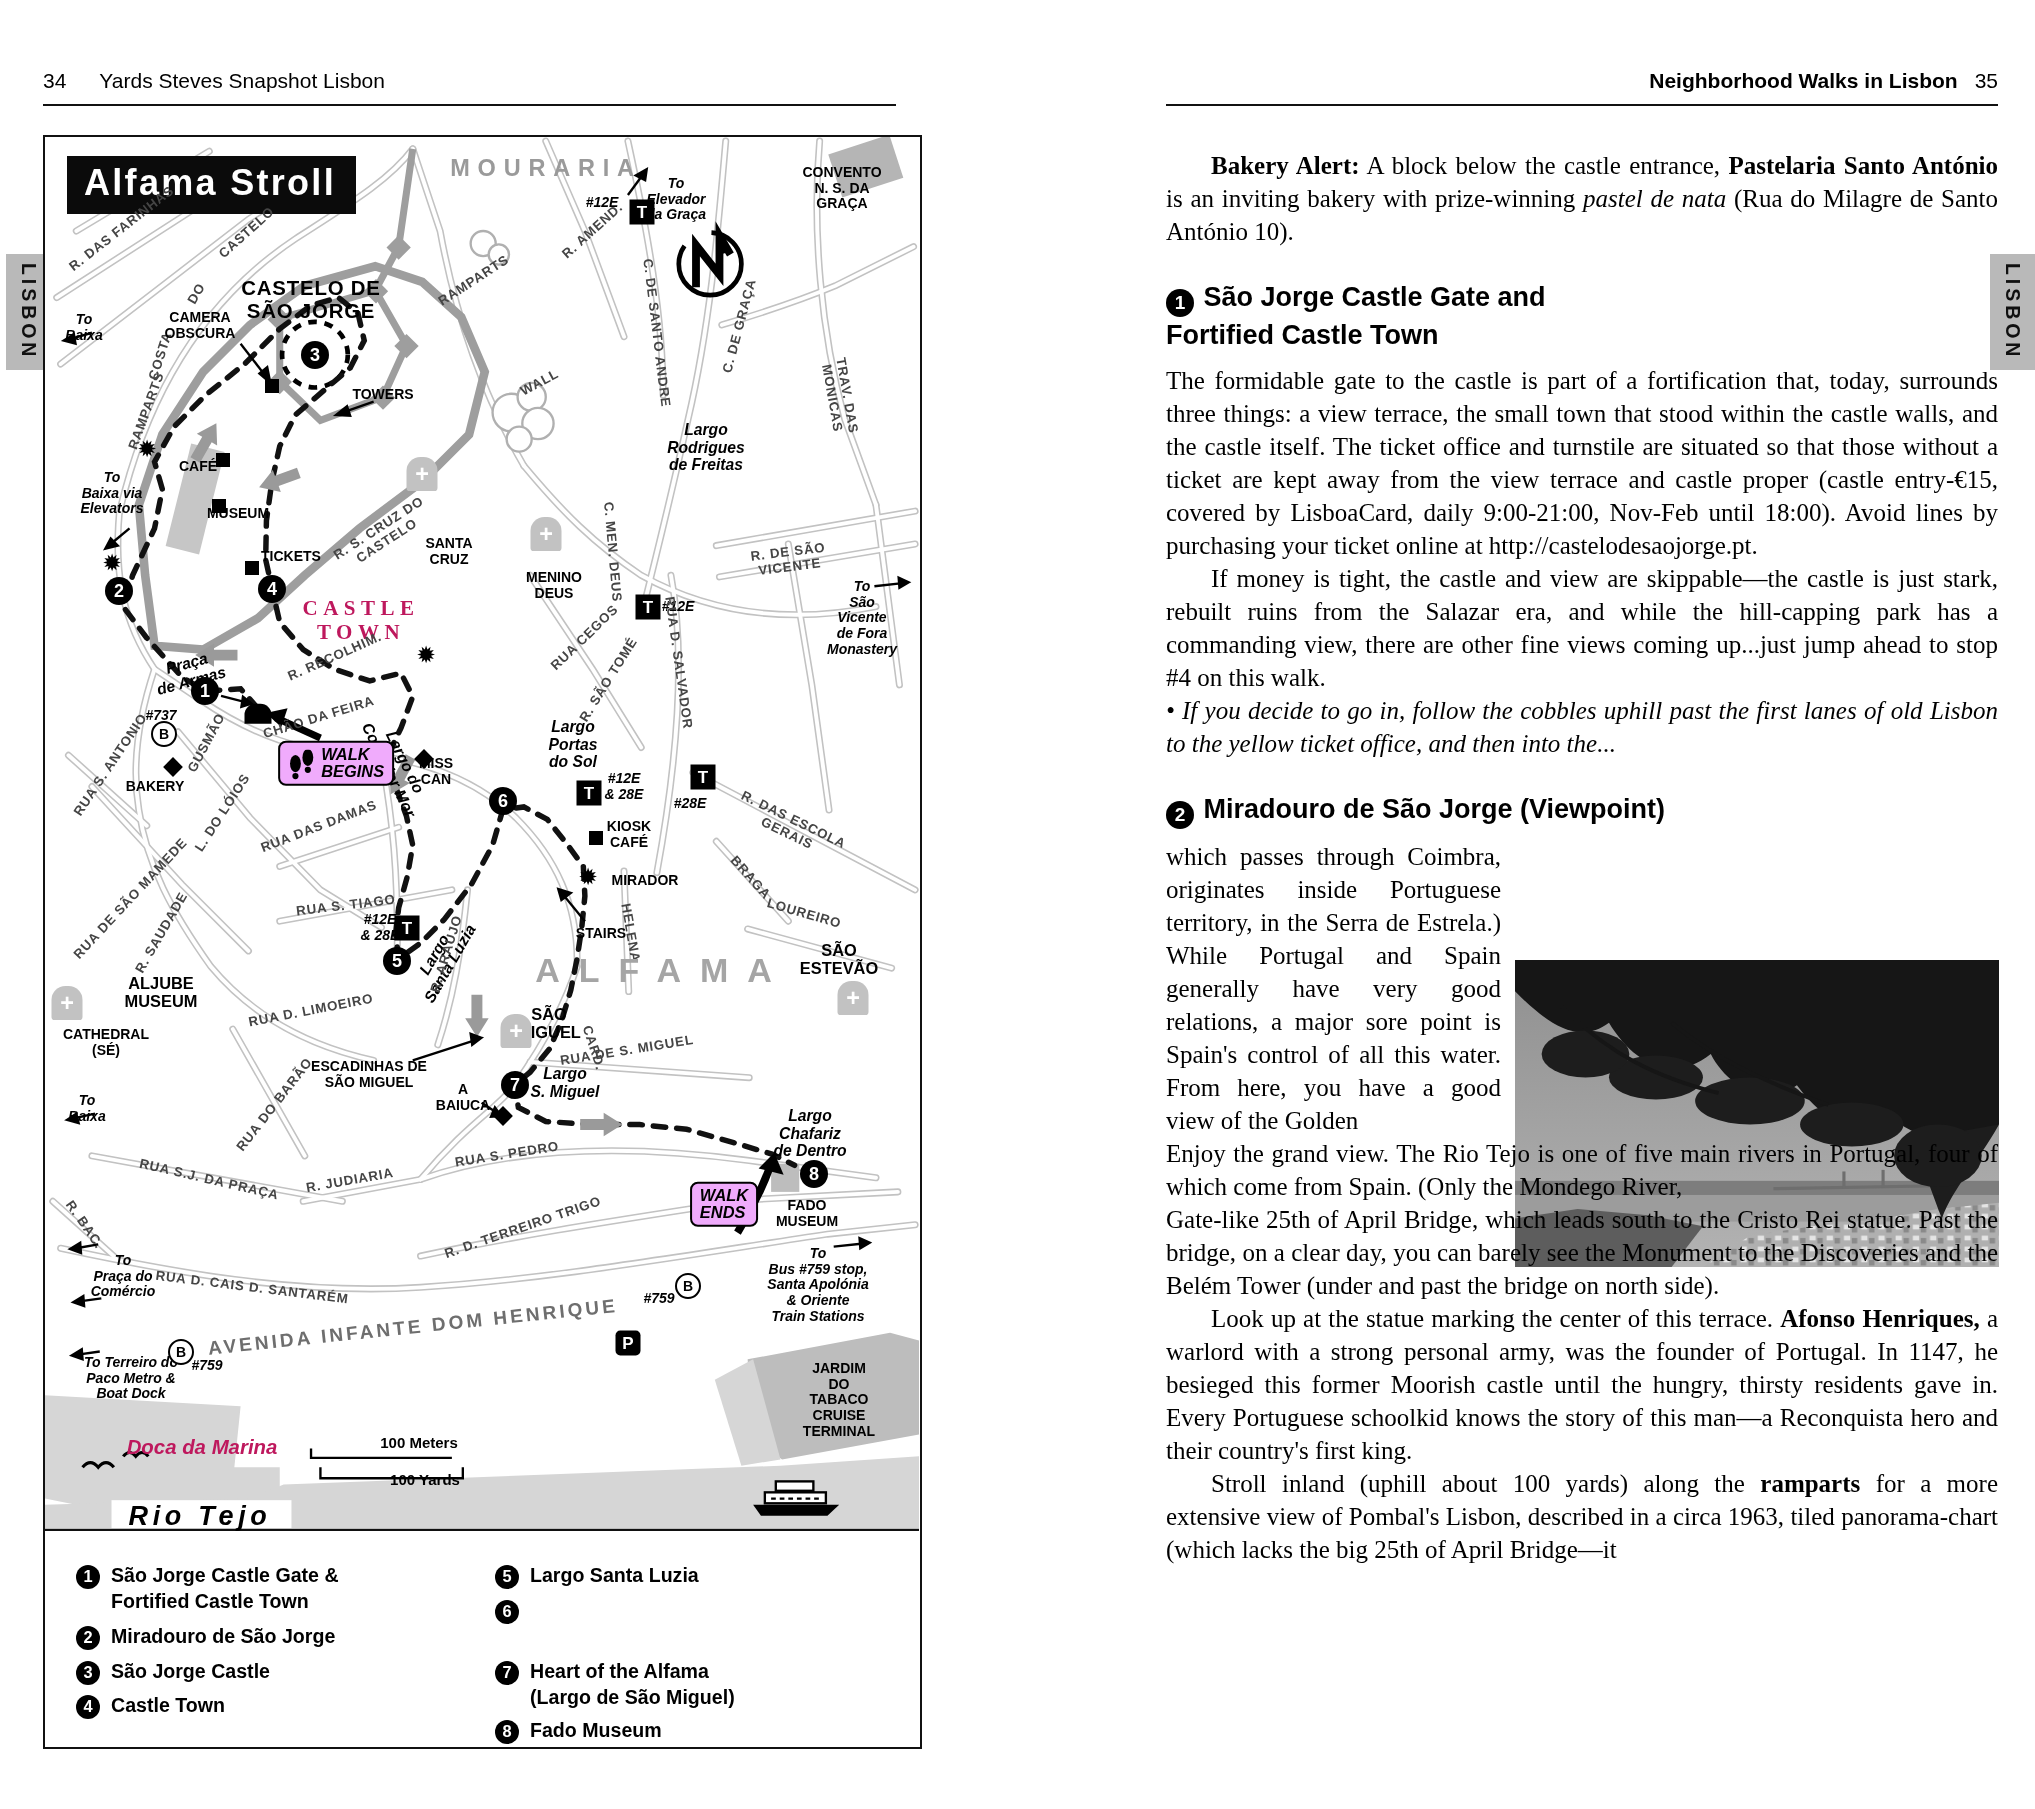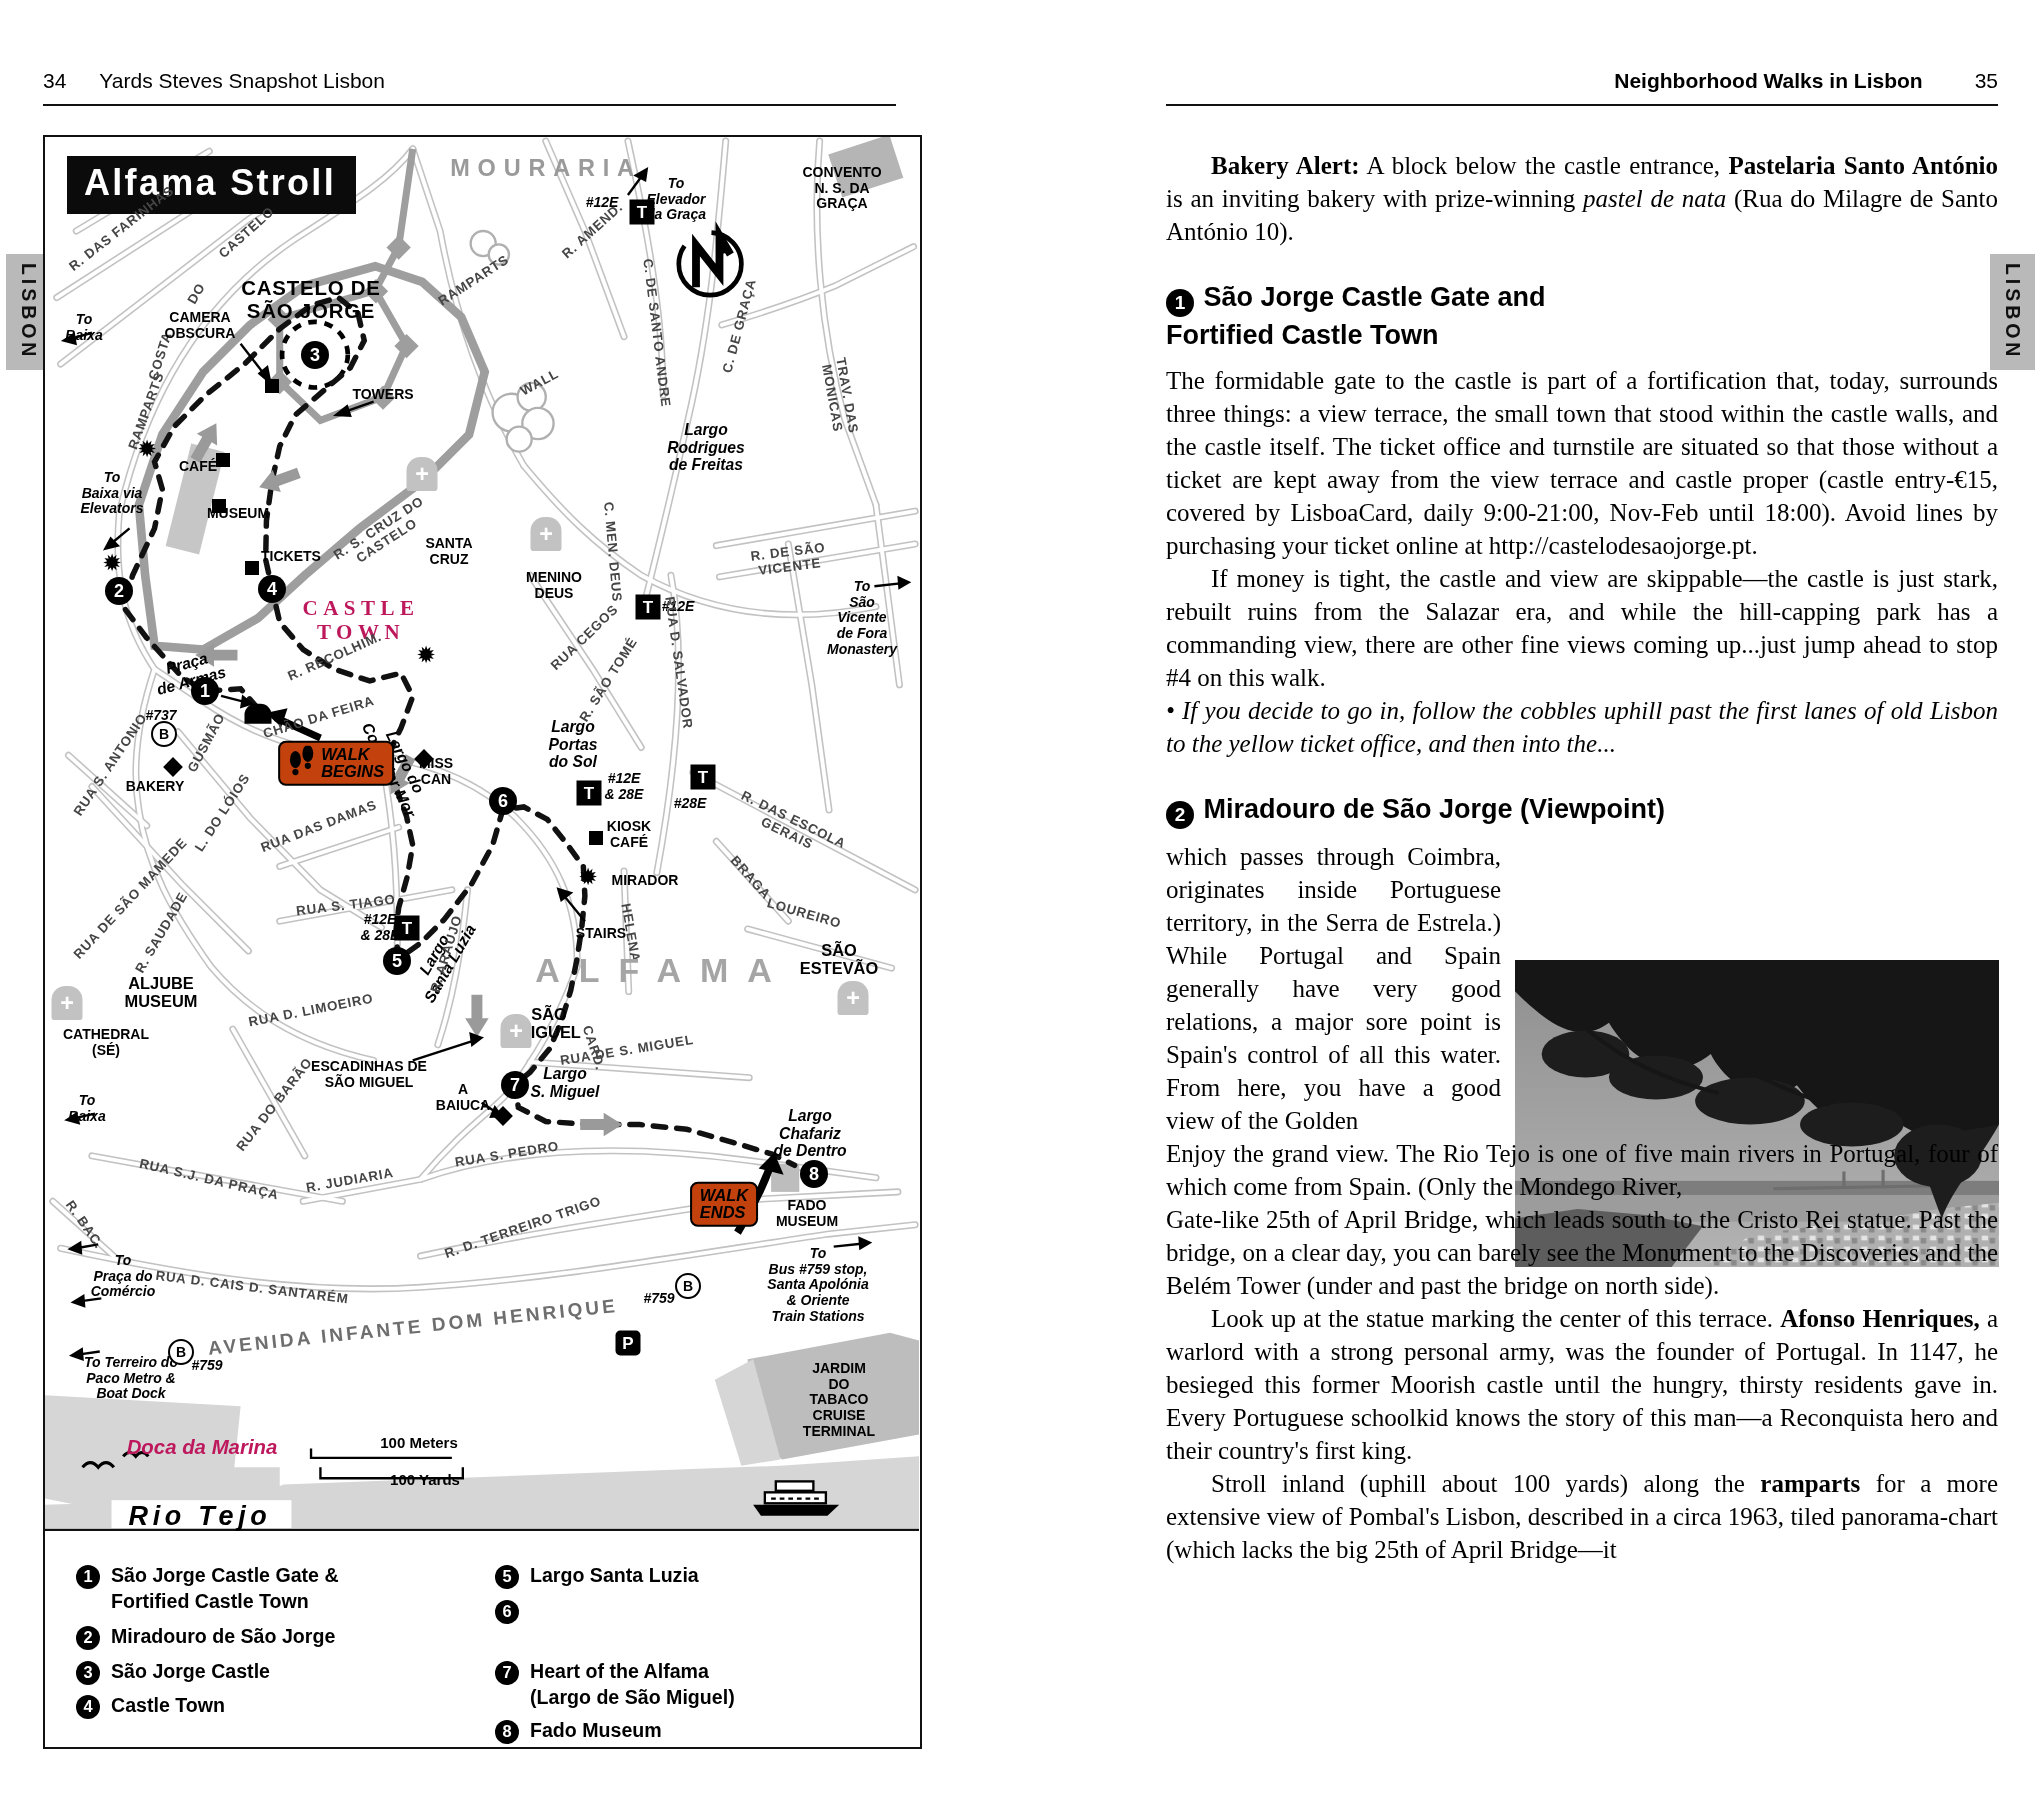--- a/index.html
+++ b/index.html
@@ -4,21 +4,21 @@
 <style>
   html,body{margin:0;padding:0;background:#fff;}
   #page{position:relative;width:2035px;height:1809px;background:#fff;overflow:hidden;
         font-family:"Liberation Sans",sans-serif;color:#000;}
 
   
   .runhead{position:absolute;top:69px;font-size:21px;}
   #head-left{left:43px;width:853px;}
   #head-left .pn{margin-right:33px;}
   #head-right{left:1166px;width:832px;text-align:right;font-weight:bold;}
-  #head-right .pn{font-weight:normal;margin-left:52px;}
+  #head-right .pn{font-weight:normal;margin-left:17px;}
   .headrule{position:absolute;top:104px;height:2.3px;background:#111;}
   #rule-left{left:43px;width:853px;}
   #rule-right{left:1166px;width:832px;}
 
   
   .sidetab{position:absolute;top:254px;width:45px;height:116px;background:#b9b9b9;
            display:flex;align-items:center;justify-content:center;}
   #tab-left{left:6.3px;}
   #tab-right{left:1990px;}
   .sidetab span{writing-mode:vertical-rl;font-weight:bold;font-size:19.6px;letter-spacing:3.9px;color:#101010;}
@@ -41,21 +41,21 @@
   .ml.place{font-size:15.7px;font-weight:bold;font-style:italic;color:#000;}
   .ml.big{font-size:20.4px;font-weight:bold;color:#000;letter-spacing:0.8px;}
   .ml.area{font-size:23.5px;color:#9a9a9a;letter-spacing:7.8px;font-weight:bold;}
   .ml.area2{font-size:21px;color:#be185d;letter-spacing:5.5px;font-weight:bold;font-family:Liberation Serif, serif;}
   .ml.alfama{font-size:34px;color:#a5a5a5;letter-spacing:19px;font-weight:bold;}
   .ml.water{font-size:20.4px;font-weight:bold;font-style:italic;color:#be185d;}
   .ml.water2{font-size:27px;font-weight:bold;font-style:italic;color:#000;letter-spacing:4.7px;}
   .ml.scale{font-size:15px;font-weight:bold;color:#000;}
 
   .walkbox{position:absolute;transform:translate(-50%,-50%);border:2.3px solid #000;border-radius:7.8px;
-           background:#c2410c;padding:3.1px 7.8px;display:flex;align-items:flex-start;gap:6.3px;
+           background:#f0abfc;padding:3.1px 7.8px;display:flex;align-items:flex-end;gap:6.3px;
            font-weight:bold;font-style:italic;font-size:16.4px;line-height:1.05;white-space:pre-line;}
 
   .stop{position:absolute;width:28px;height:28px;background:#000;border-radius:50%;
         color:#fff;font-weight:bold;font-size:18px;display:flex;align-items:center;justify-content:center;
         transform:translate(-50%,-50%);}
   .icn{position:absolute;transform:translate(-50%,-50%);}
   .icn.tram{width:25px;height:25px;background:#000;color:#fff;font-weight:bold;font-size:17px;
             display:flex;align-items:center;justify-content:center;}
   .icn.bus{width:22px;height:22px;background:#fff;border:2.3px solid #000;border-radius:50%;
            color:#000;font-weight:bold;font-size:14px;display:flex;align-items:center;justify-content:center;}

